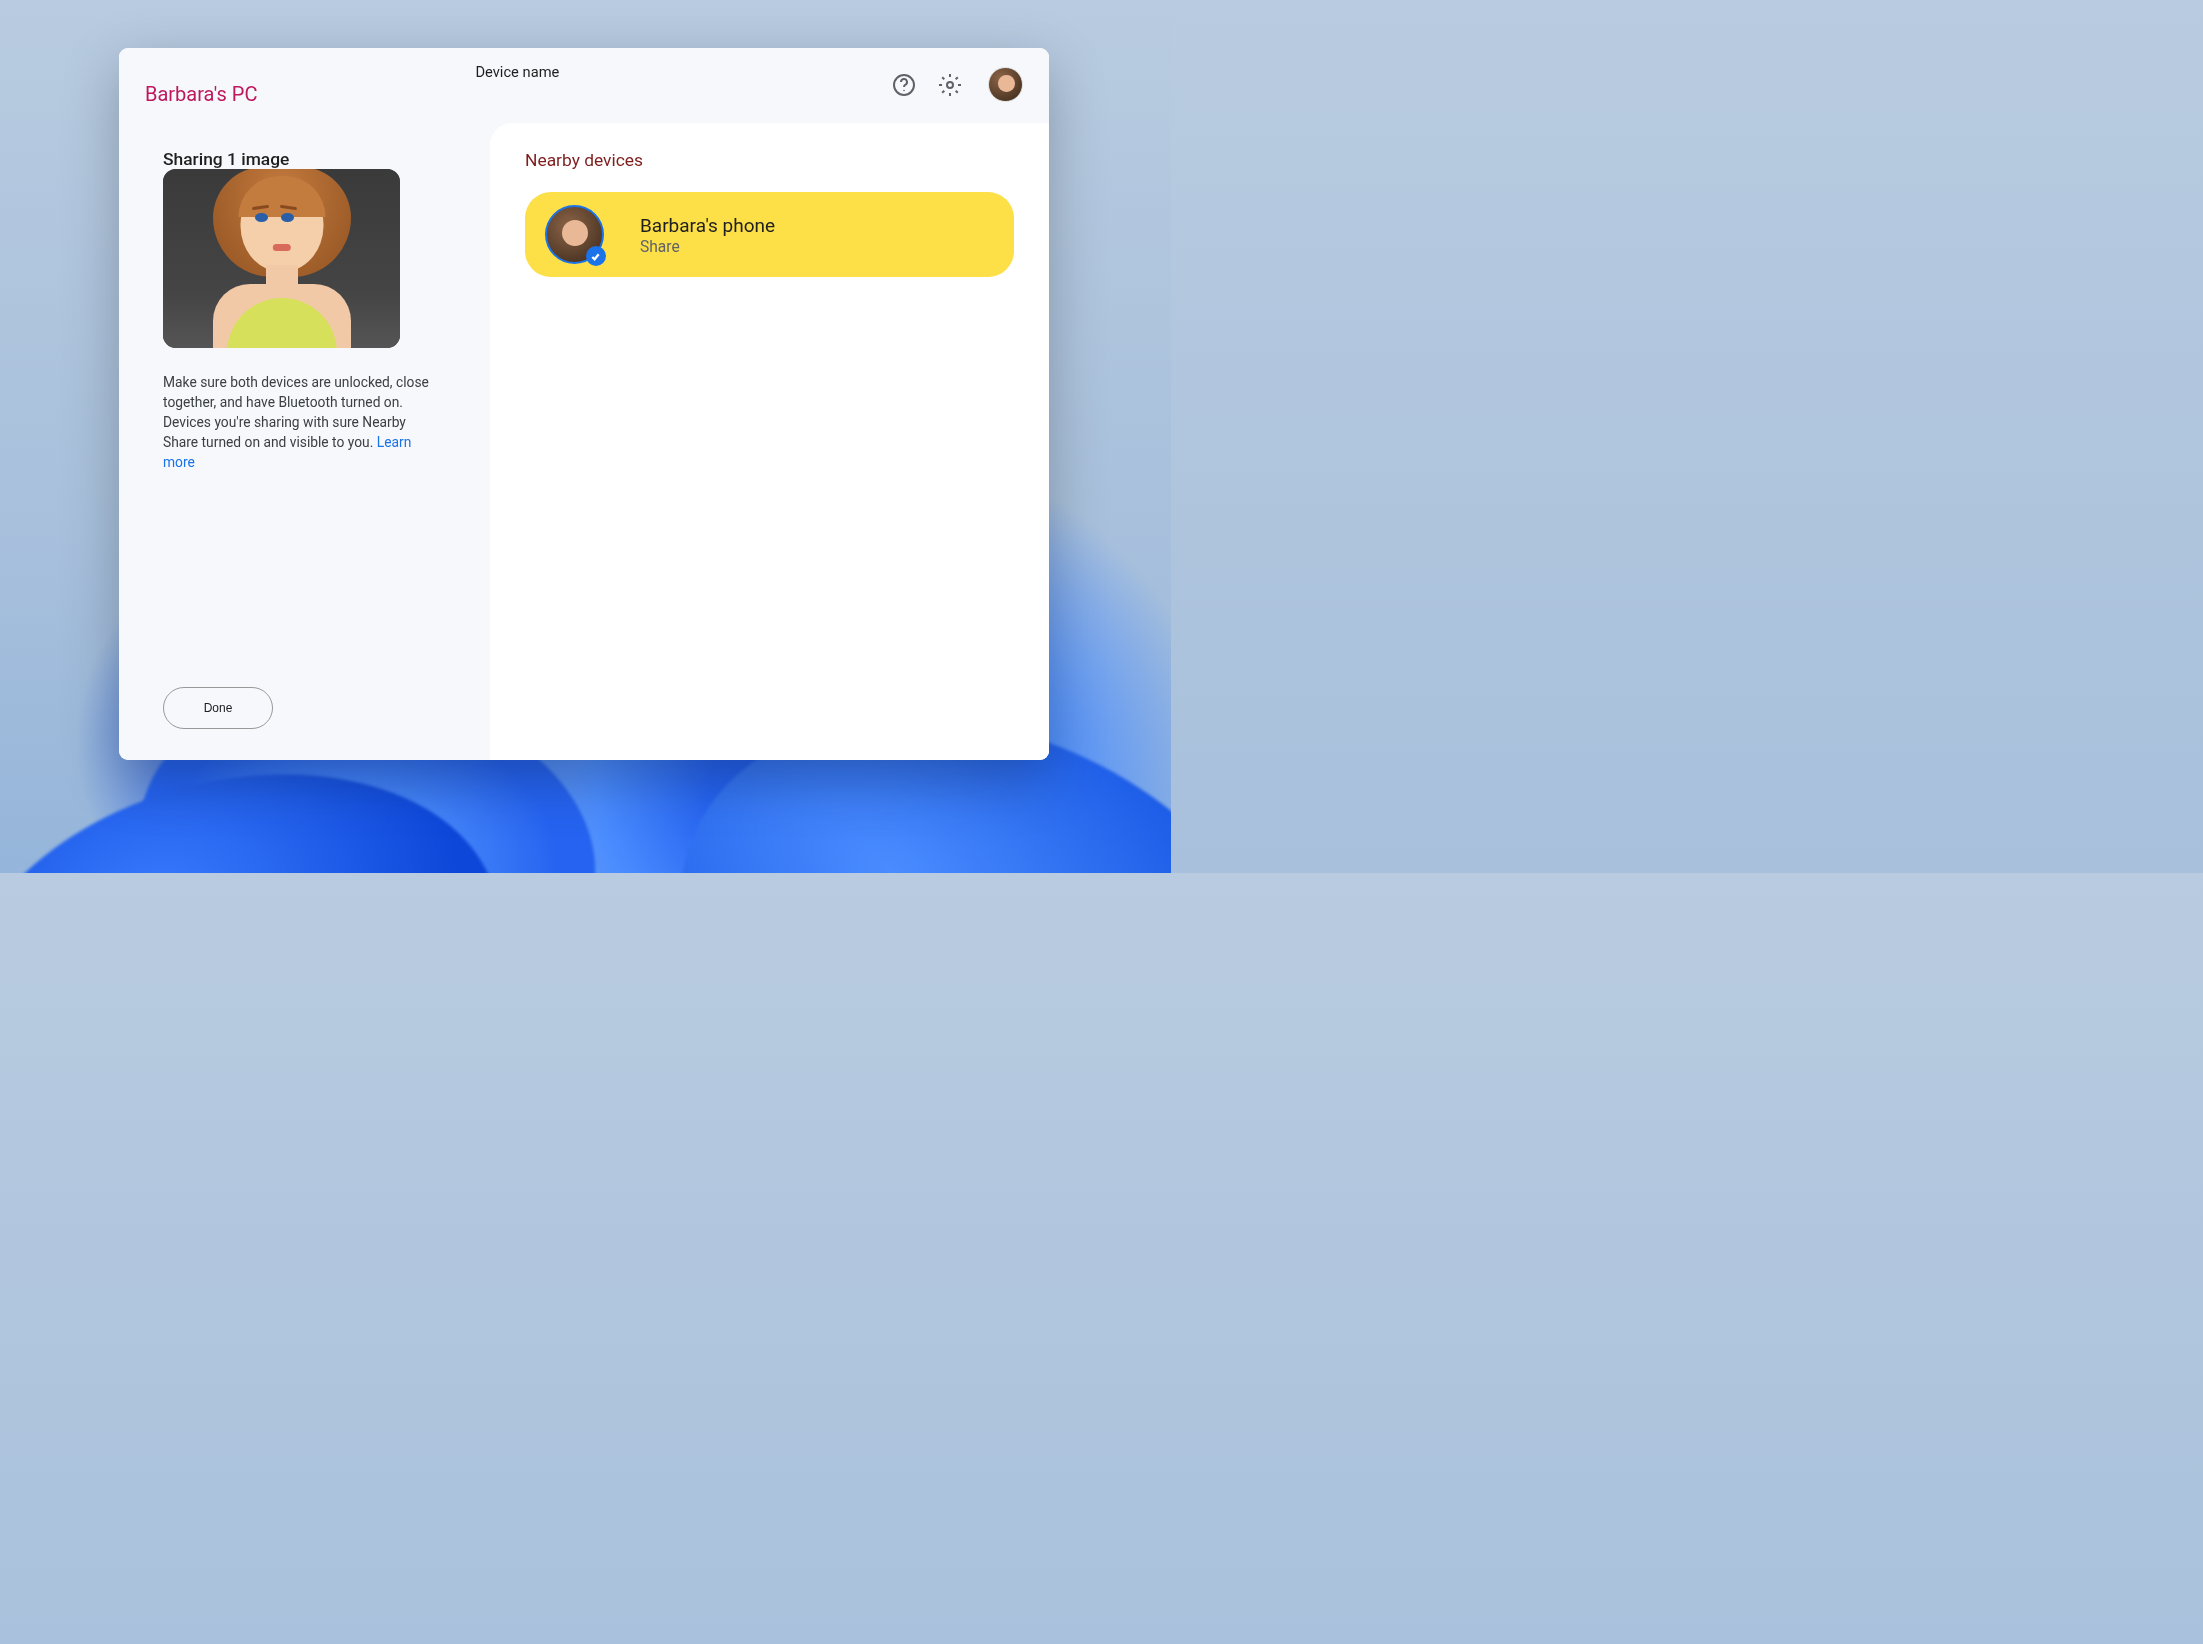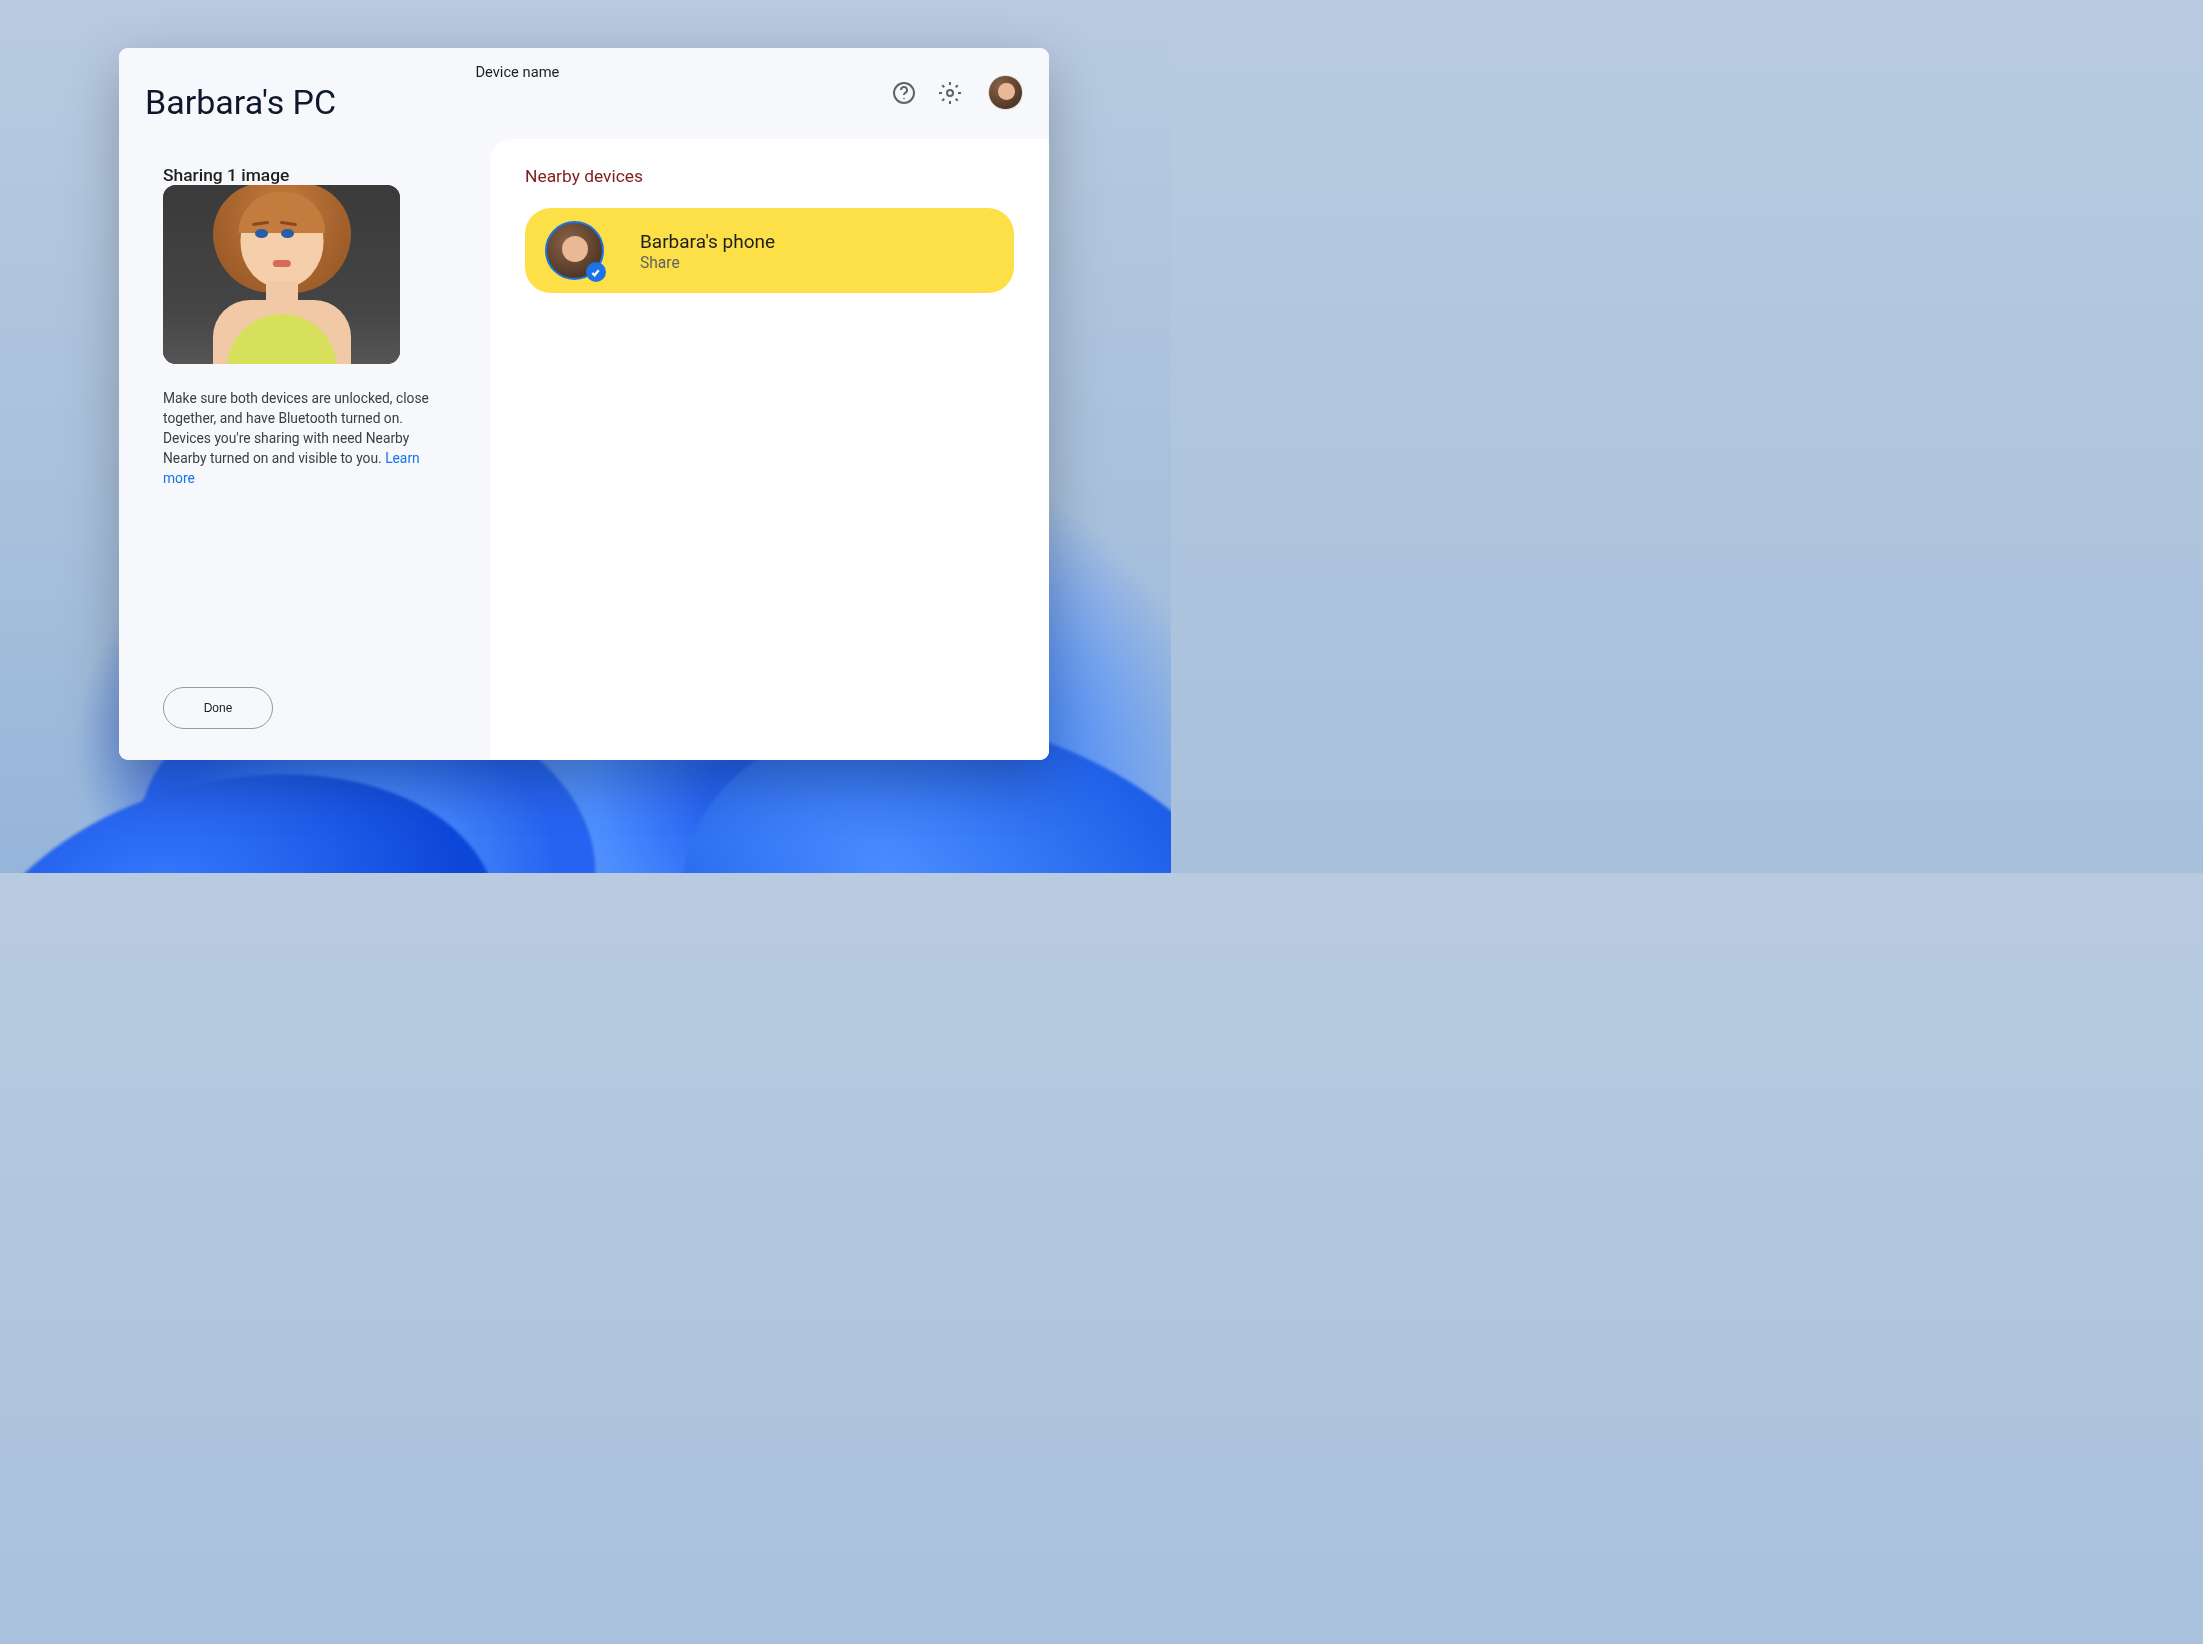--- a/index.html
+++ b/index.html
@@ -88,22 +88,22 @@
       align-items: center;
     }
     .header-left { flex: 1; }
     .device-label {
       font-size: 14.7px;
       color: #1f1f1f;
       margin-bottom: 1.8px;
       text-align: center;
     }
     .device-name {
-      font-size: 34px;
-      color: #0f172a;
+      font-size: 20px;
+      color: #be185d;
       font-weight: 400;
     }
     .header-actions {
       display: flex;
       align-items: center;
       gap: 16.5px;
     }
     .icon-btn {
       width: 29px; height: 29px;
       display:flex; align-items:center; justify-content:center;
@@ -290,21 +290,21 @@
           <div class="doll-brow db2"></div>
         <div class="doll-eye de1"></div>
           <div class="doll-eye de2"></div>
         <div class="doll-lips"></div>
         <div class="doll-neck"></div>
         <div class="doll-body"></div>
         <div class="doll-dress"></div>
       </div>
 
       <div class="help-text">
-        <span>Make sure both devices are unlocked, close together, and have Bluetooth turned on. Devices you're sharing with need Nearby Nearby turned on and visible to you. </span><a class="learn-link">Learn more</a>
+        <span>Make sure both devices are unlocked, close together, and have Bluetooth turned on. Devices you're sharing with sure Nearby Share turned on and visible to you. </span><a class="learn-link">Learn more</a>
       </div>
 
       <button class="done-btn">Done</button>
     </div>
 
     <div class="right-panel">
       <div class="nearby-title">Nearby devices</div>
 
       <div class="device-card">
         <div class="device-avatar-wrap">

